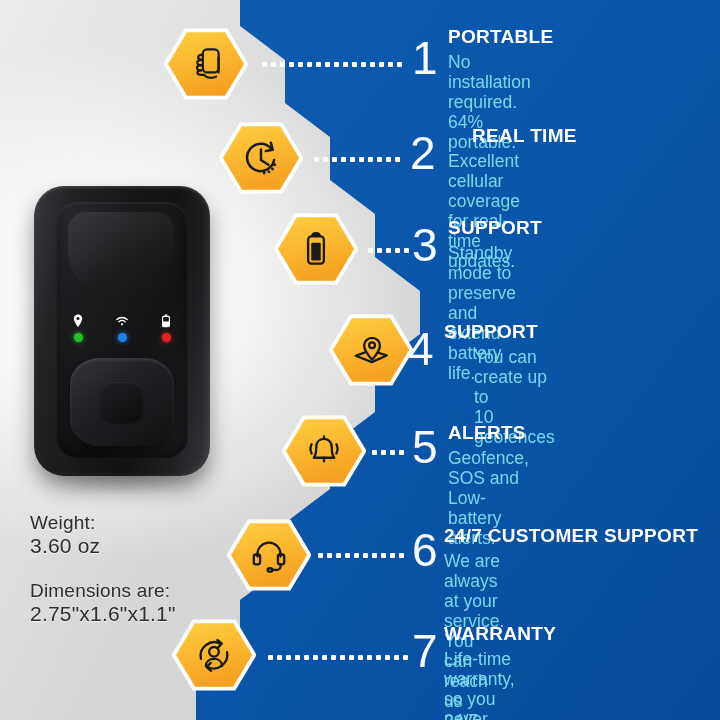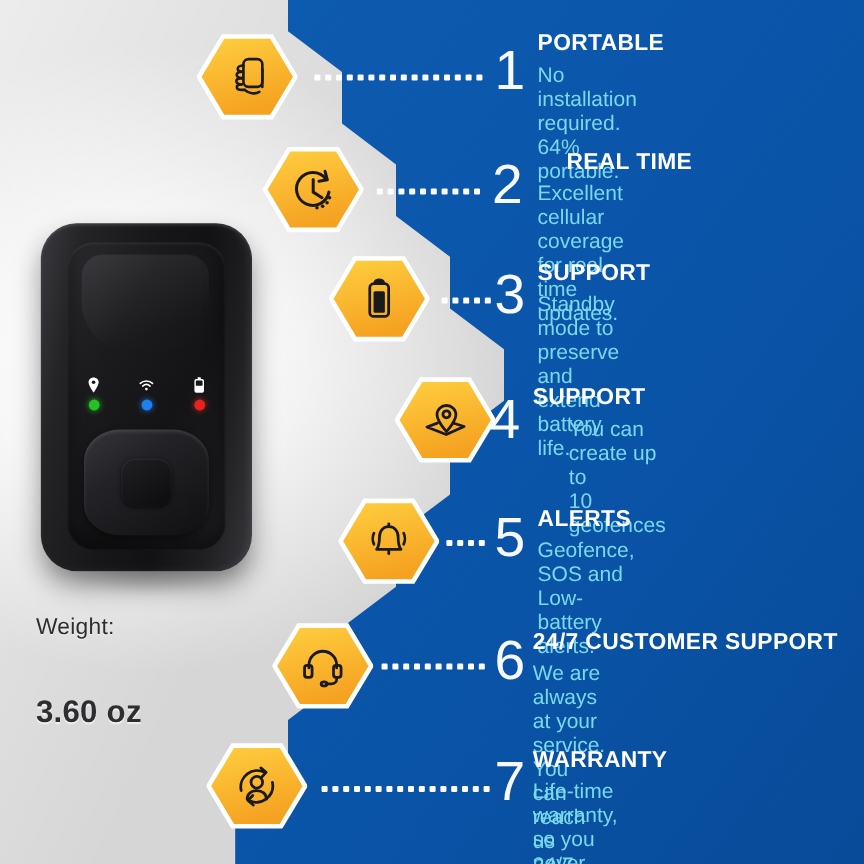--- a/index.html
+++ b/index.html
@@ -112,21 +112,21 @@
   
   .specs{
     position:absolute;
     left:30px;
     color:#2e2e30;
     font-family: "Liberation Sans", sans-serif;
     letter-spacing:0.2px;
     text-shadow: 0 1px 1px rgba(255,255,255,0.65);
   }
   .spec-label{ font-size:19px; font-weight:400; line-height:1.18; }
-  .spec-value{ font-size:26px; font-weight:700; line-height:1.18;margin-top:44px; }
+  .spec-value{ font-size:21px; font-weight:400; line-height:1.18; }
   #spec-weight{ top:512px; }
   #spec-dims{ top:580px; }
 
   
   .hex{
     position:absolute;
     width:84px; height:74px;
     display:flex; align-items:center; justify-content:center;
   }
   .hex .hexbg{ position:absolute; left:0; top:0; width:84px; height:74px; }
@@ -222,20 +222,24 @@
       <div class="sos-outer">
         <div class="sos-inner"></div>
       </div>
     </div>
   </div>
 
   <div class="specs" id="spec-weight">
     <div class="spec-label">Weight:</div>
     <div class="spec-value">3.60 oz</div>
   </div>
+  <div class="specs" id="spec-dims">
+    <div class="spec-label">Dimensions are:</div>
+    <div class="spec-value">2.75"x1.6"x1.1"</div>
+  </div>
 
   <div class="row">
     <div class="hex" style="left:164px; top:27px;">
       <svg class="hexbg" viewBox="0 0 84 74">
         <defs>
             <linearGradient id="hg1" x1="0" y1="0" x2="0.3" y2="1">
           <stop offset="0%" stop-color="#ffd040"></stop>
               <stop offset="100%" stop-color="#f5a221"></stop>
             </linearGradient>
           </defs>

